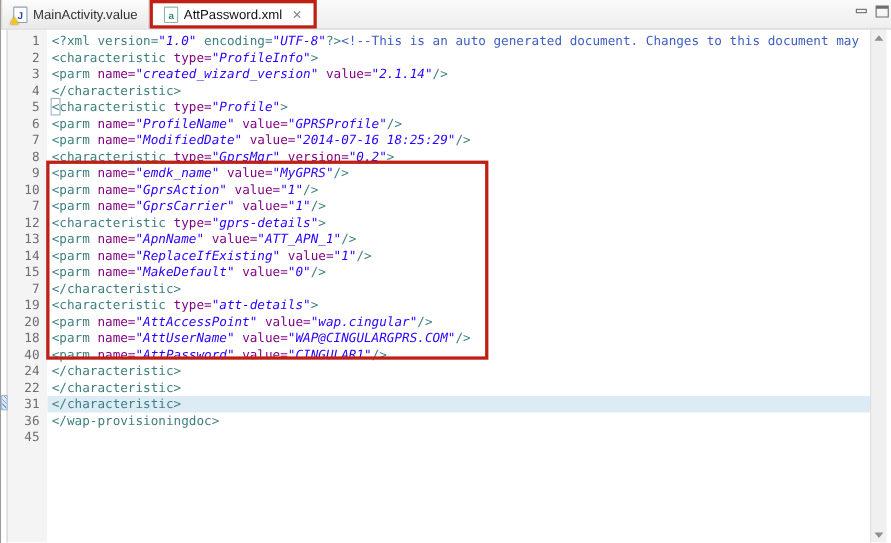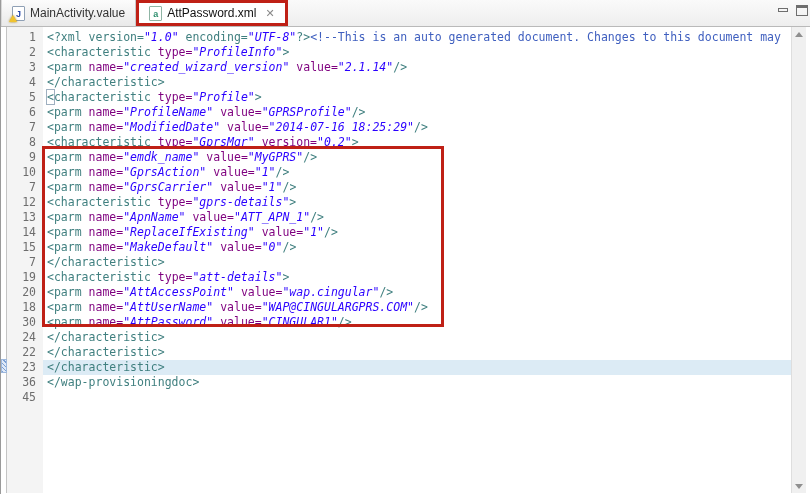--- a/index.html
+++ b/index.html
@@ -109,24 +109,24 @@
         <div class="ln">10</div>
         <div class="ln">7</div>
         <div class="ln">12</div>
         <div class="ln">13</div>
         <div class="ln">14</div>
         <div class="ln">15</div>
         <div class="ln">7</div>
         <div class="ln">19</div>
         <div class="ln">20</div>
         <div class="ln">18</div>
-        <div class="ln">30</div>
+        <div class="ln">40</div>
         <div class="ln">24</div>
         <div class="ln">22</div>
-        <div class="ln">23</div>
+        <div class="ln">31</div>
         <div class="ln">36</div>
         <div class="ln">45</div>
       </div>
     <div class="code"><div class="row"><span class="tk-t">&lt;?xml version=</span><span class="tk-v">"1.0"</span><span class="tk-t"> encoding=</span><span class="tk-v">"UTF-8"</span><span class="tk-t">?&gt;</span><span class="tk-c">&lt;!--This is an auto generated document. Changes to this document may</span></div><div class="row"><span class="tk-t">&lt;characteristic </span><span class="tk-a">type=</span><span class="tk-v">"ProfileInfo"</span><span class="tk-t">&gt;</span></div><div class="row"><span class="tk-t">&lt;parm </span><span class="tk-a">name=</span><span class="tk-v">"created_wizard_version"</span><span class="tk-t"> </span><span class="tk-a">value=</span><span class="tk-v">"2.1.14"</span><span class="tk-t">/&gt;</span></div><div class="row"><span class="tk-t">&lt;/characteristic&gt;</span></div><div class="row"><span class="tk-m">&lt;</span><span class="tk-t">characteristic </span><span class="tk-a">type=</span><span class="tk-v">"Profile"</span><span class="tk-t">&gt;</span></div><div class="row"><span class="tk-t">&lt;parm </span><span class="tk-a">name=</span><span class="tk-v">"ProfileName"</span><span class="tk-t"> </span><span class="tk-a">value=</span><span class="tk-v">"GPRSProfile"</span><span class="tk-t">/&gt;</span></div><div class="row"><span class="tk-t">&lt;parm </span><span class="tk-a">name=</span><span class="tk-v">"ModifiedDate"</span><span class="tk-t"> </span><span class="tk-a">value=</span><span class="tk-v">"2014-07-16 18:25:29"</span><span class="tk-t">/&gt;</span></div><div class="row"><span class="tk-t">&lt;characteristic </span><span class="tk-a">type=</span><span class="tk-v">"GprsMgr"</span><span class="tk-t"> </span><span class="tk-a">version=</span><span class="tk-v">"0.2"</span><span class="tk-t">&gt;</span></div><div class="row"><span class="tk-t">&lt;parm </span><span class="tk-a">name=</span><span class="tk-v">"emdk_name"</span><span class="tk-t"> </span><span class="tk-a">value=</span><span class="tk-v">"MyGPRS"</span><span class="tk-t">/&gt;</span></div><div class="row"><span class="tk-t">&lt;parm </span><span class="tk-a">name=</span><span class="tk-v">"GprsAction"</span><span class="tk-t"> </span><span class="tk-a">value=</span><span class="tk-v">"1"</span><span class="tk-t">/&gt;</span></div><div class="row"><span class="tk-t">&lt;parm </span><span class="tk-a">name=</span><span class="tk-v">"GprsCarrier"</span><span class="tk-t"> </span><span class="tk-a">value=</span><span class="tk-v">"1"</span><span class="tk-t">/&gt;</span></div><div class="row"><span class="tk-t">&lt;characteristic </span><span class="tk-a">type=</span><span class="tk-v">"gprs-details"</span><span class="tk-t">&gt;</span></div><div class="row"><span class="tk-t">&lt;parm </span><span class="tk-a">name=</span><span class="tk-v">"ApnName"</span><span class="tk-t"> </span><span class="tk-a">value=</span><span class="tk-v">"ATT_APN_1"</span><span class="tk-t">/&gt;</span></div><div class="row"><span class="tk-t">&lt;parm </span><span class="tk-a">name=</span><span class="tk-v">"ReplaceIfExisting"</span><span class="tk-t"> </span><span class="tk-a">value=</span><span class="tk-v">"1"</span><span class="tk-t">/&gt;</span></div><div class="row"><span class="tk-t">&lt;parm </span><span class="tk-a">name=</span><span class="tk-v">"MakeDefault"</span><span class="tk-t"> </span><span class="tk-a">value=</span><span class="tk-v">"0"</span><span class="tk-t">/&gt;</span></div><div class="row"><span class="tk-t">&lt;/characteristic&gt;</span></div><div class="row"><span class="tk-t">&lt;characteristic </span><span class="tk-a">type=</span><span class="tk-v">"att-details"</span><span class="tk-t">&gt;</span></div><div class="row"><span class="tk-t">&lt;parm </span><span class="tk-a">name=</span><span class="tk-v">"AttAccessPoint"</span><span class="tk-t"> </span><span class="tk-a">value=</span><span class="tk-v">"wap.cingular"</span><span class="tk-t">/&gt;</span></div><div class="row"><span class="tk-t">&lt;parm </span><span class="tk-a">name=</span><span class="tk-v">"AttUserName"</span><span class="tk-t"> </span><span class="tk-a">value=</span><span class="tk-v">"WAP@CINGULARGPRS.COM"</span><span class="tk-t">/&gt;</span></div><div class="row"><span class="tk-t">&lt;parm </span><span class="tk-a">name=</span><span class="tk-v">"AttPassword"</span><span class="tk-t"> </span><span class="tk-a">value=</span><span class="tk-v">"CINGULAR1"</span><span class="tk-t">/&gt;</span></div><div class="row"><span class="tk-t">&lt;/characteristic&gt;</span></div><div class="row"><span class="tk-t">&lt;/characteristic&gt;</span></div><div class="row current"><span class="tk-t">&lt;/characteristic&gt;</span></div><div class="row"><span class="tk-t">&lt;/wap-provisioningdoc&gt;</span></div><div class="row"></div></div>
     <div class="vscroll">
       <div class="sarrow">
           <span class="tri-up"></span>
         </div>
       <div class="sarrow">
           <span class="tri-down"></span>

